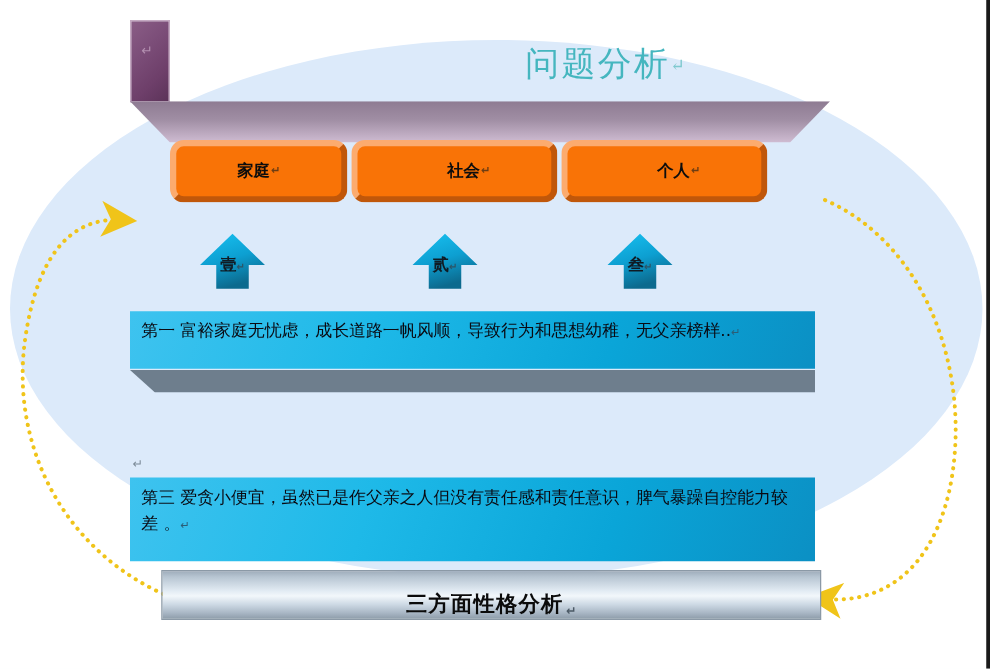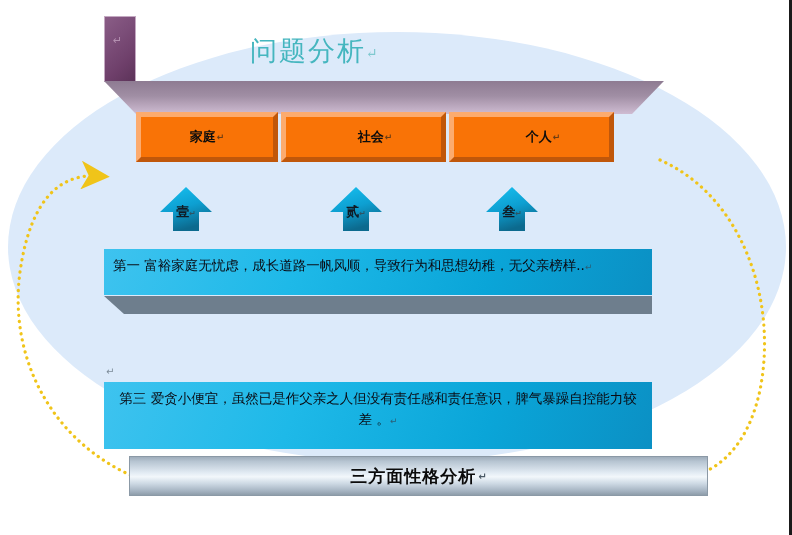--- a/index.html
+++ b/index.html
@@ -40,21 +40,21 @@
     height: 535px;
     pointer-events: none;
   }
 
   
   .title {
     position: absolute;
     left: 250px;
     top: 33px;
     width: 300px;
-    text-align: left;
+    text-align: right;
     font-size: 27px;
     color: #45b6bf;
     letter-spacing: 2px;
     font-family: "DejaVu Serif", "Liberation Serif", serif;
   }
   .title .pilcrow {
     font-size: 14px;
     color: #7fc9cf;
     vertical-align: middle;
   }
@@ -105,20 +105,21 @@
     border-bottom: 5px solid #c0570a;
     border-right: 5px solid #c0570a;
     box-sizing: border-box;
     display: flex;
     align-items: center;
     justify-content: center;
     font-size: 13px;
     font-weight: bold;
     color: #0d0d0d;
     font-family: "DejaVu Sans", "Liberation Sans", sans-serif;
+    border-radius: 11px;
   }
   .orange-box + .orange-box { margin-left: 3px; padding-left: 23px; }
   .orange-box .pilcrow {
     font-size: 9px;
     color: #6b3d14;
     margin-left: 1px;
     align-self: center;
   }
 
   
@@ -172,29 +173,29 @@
     width: 548px;
     height: 18px;
     z-index: 1;
   }
 
   
   .bottom-bar {
     position: absolute;
     left: 129px;
     top: 456px;
-    width: 579px;
+    width: 528px;
     height: 40px;
     background: linear-gradient(to bottom,
       #9fadbb 0%, #b7c5d2 12%, #e3ecf4 42%, #f2f7fb 52%,
       #cdd9e4 70%, #a8b6c4 88%, #8e9daa 100%);
     border: 1px solid #8b99a6;
     box-sizing: border-box;
     display: flex;
-    align-items: center;
+    align-items: flex-end;
     justify-content: center;
     font-size: 17px;
     font-weight: bold;
     color: #0b0b0b;
     font-family: "DejaVu Sans", "Liberation Sans", sans-serif;
     letter-spacing: 1px;
   }
   .bottom-bar .pilcrow {
     font-size: 10px;
     color: #4c5a66;
@@ -315,21 +316,21 @@
       <span>第一  富裕家庭无忧虑，成长道路一帆风顺，导致行为和思想幼稚，无父亲榜样..</span><span class="pilcrow">↵</span>
     </div>
     <svg class="shadow-tri" style="top:47px;" viewBox="0 0 548 18" preserveAspectRatio="none" xmlns="http://www.w3.org/2000/svg">
       <polygon points="0,0 548,0 548,18 20,18" fill="#5b6b79" opacity="0.85"></polygon>
     </svg>
   </div>
 
 
   <div class="stray-pilcrow" style="left:106px; top:366px;">↵</div>
 
-  <div class="textbox-wrap" style="top:382px;text-align:center;">
+  <div class="textbox-wrap" style="top:382px;">
     <div class="textbox">
       <span>第三  爱贪小便宜，虽然已是作父亲之人但没有责任感和责任意识，脾气暴躁自控能力较差 。</span><span class="pilcrow">↵</span>
     </div>
     <svg class="shadow-tri" style="top:47px;" viewBox="0 0 548 18" preserveAspectRatio="none" xmlns="http://www.w3.org/2000/svg">
       <polygon points="0,0 548,0 548,18 20,18" fill="#5b6b79" opacity="0.85"></polygon>
     </svg>
   </div>
 
   <div class="bottom-bar">
     <span>三方面性格分析</span>

